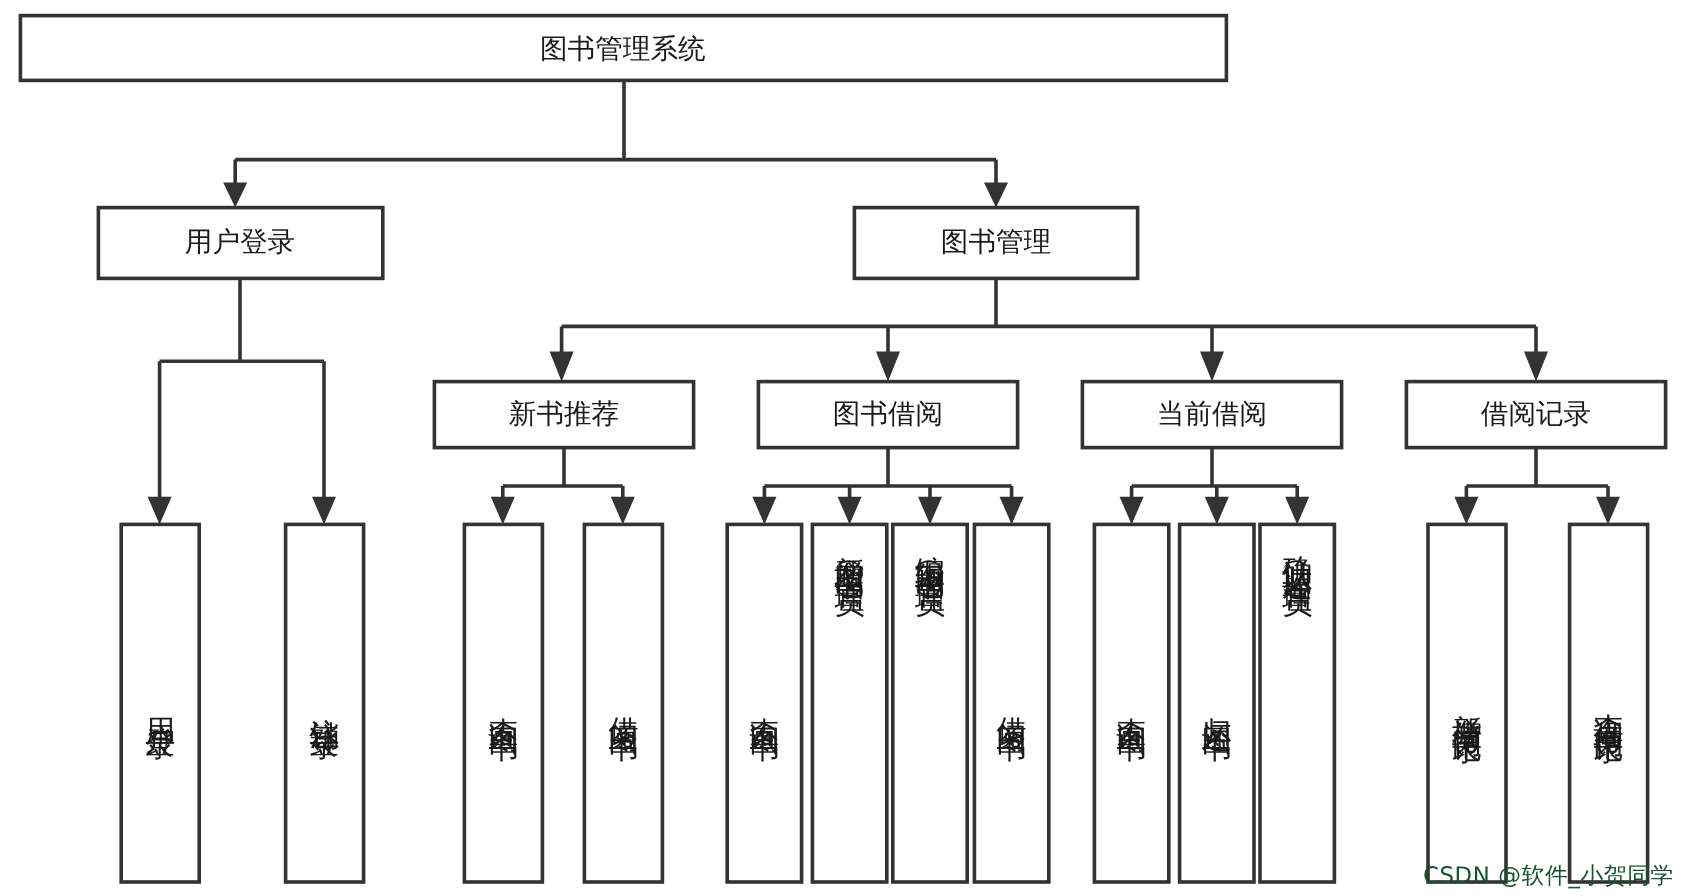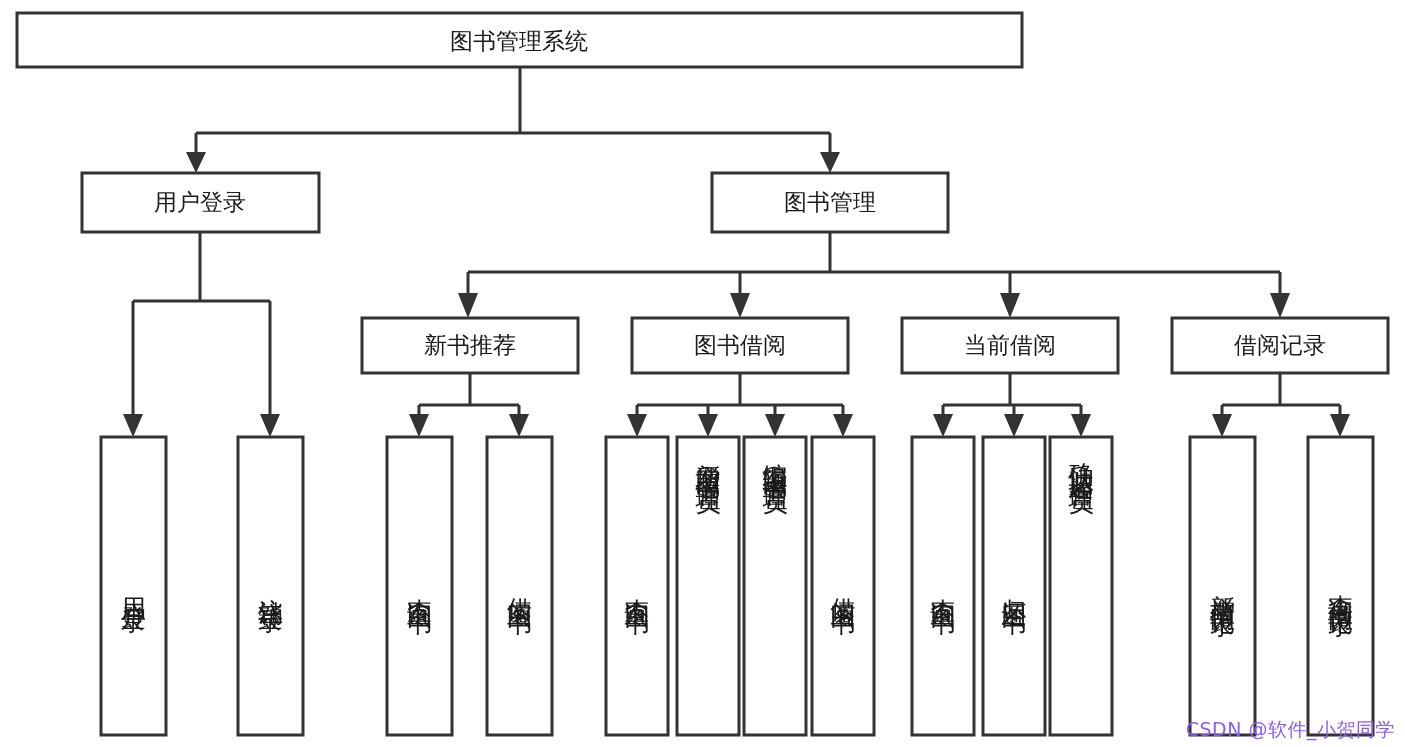--- a/index.html
+++ b/index.html
@@ -68,21 +68,21 @@
     letter-spacing: 4px;
     white-space: nowrap;
     text-align: left;
   }
   .watermark {
     position: absolute;
     right: 10px;
     bottom: 4px;
     font-family: "DejaVu Sans", "Liberation Sans", sans-serif;
     font-size: 19px;
-    color: #8b5cf6;
+    color: #14532d;
     white-space: nowrap;
     letter-spacing: 0.5px;
   }
 </style>
 </head>
 <body>
 
 <div id="diagram-root">
 
   <svg id="diagram-svg" viewBox="0 0 1405 747">

